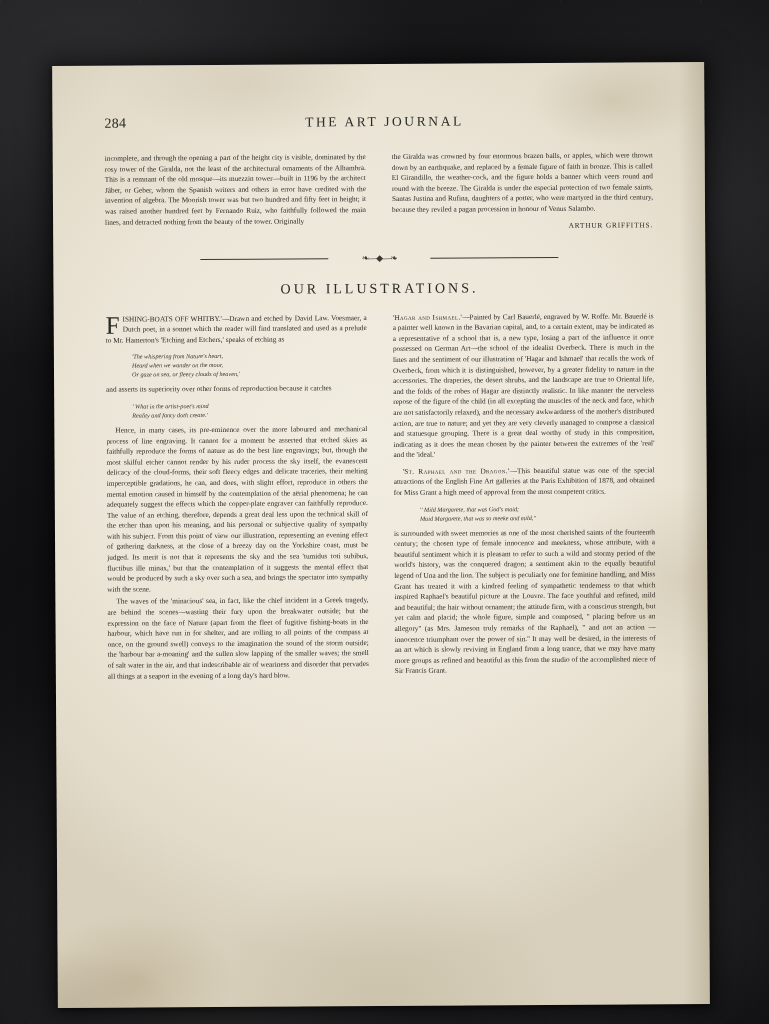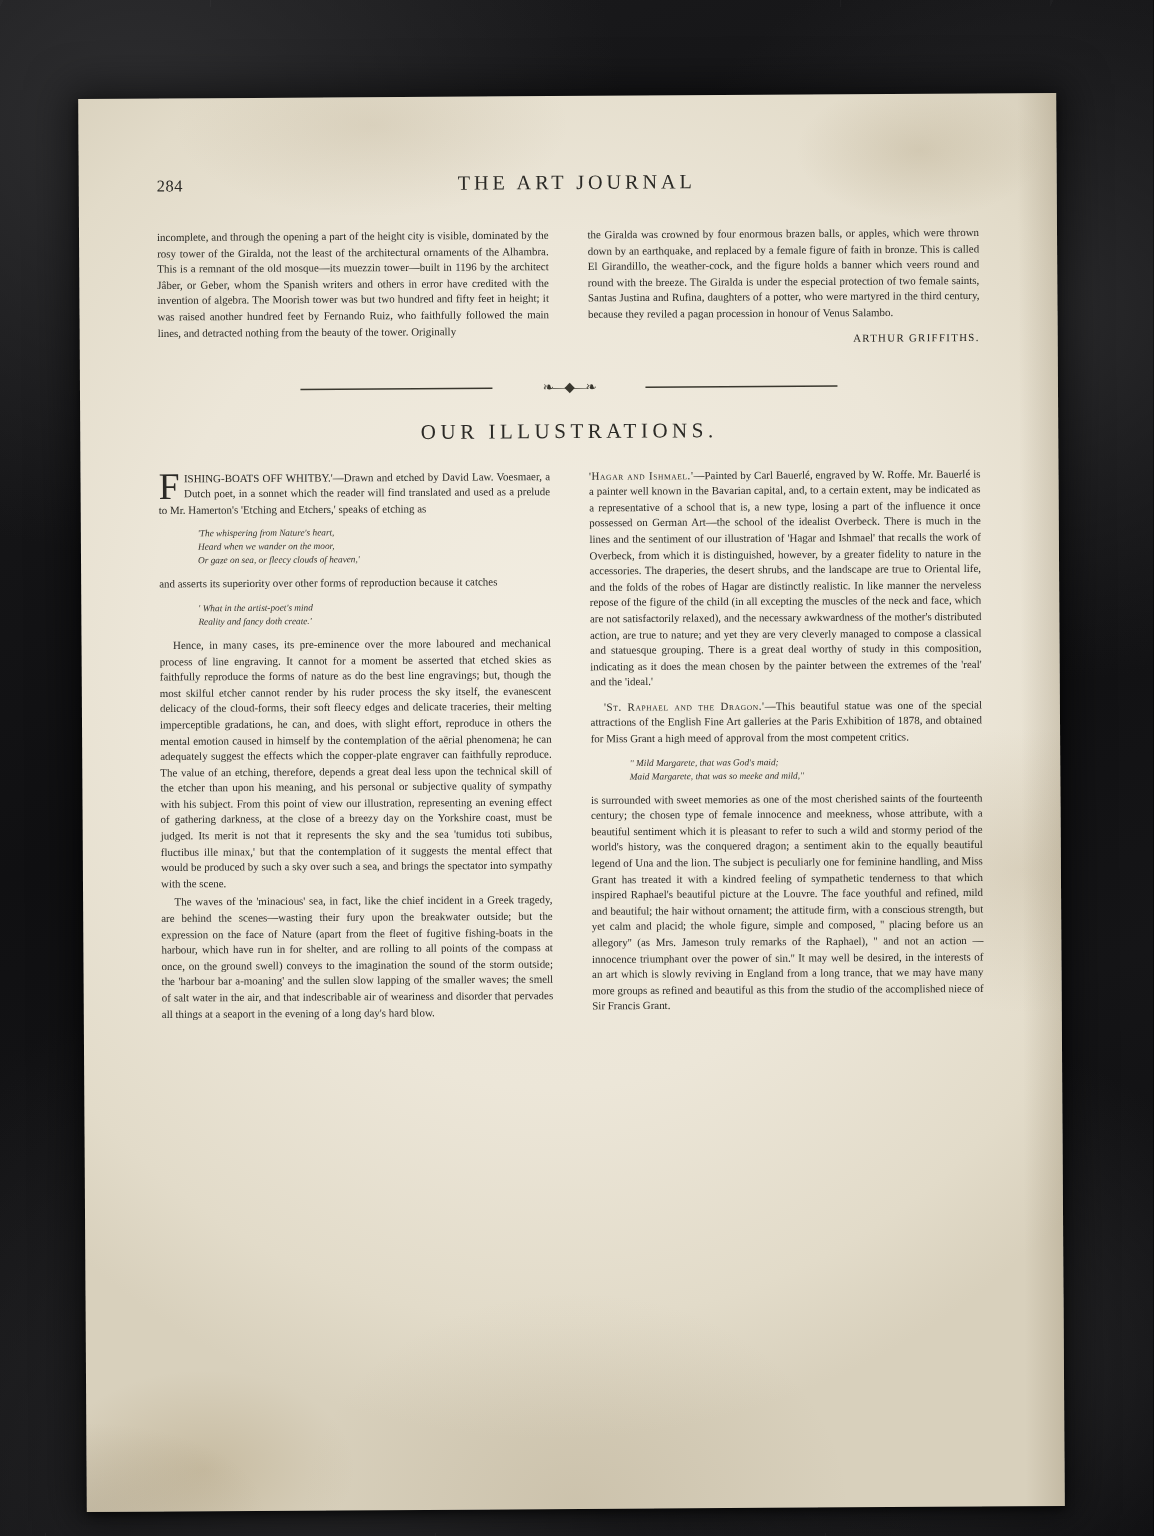--- a/index.html
+++ b/index.html
@@ -83,21 +83,21 @@
   }
 
   
   .running-head {
     display: flex;
     align-items: baseline;
     height: 18px;
     margin-bottom: 20px;
   }
   .folio {
-    font-size: 11px;
+    font-size: 14px;
     letter-spacing: .3px;
     color: #2b2a26;
     width: 60px;
     font-family: Liberation Serif, serif;
   }
   .head-title {
     flex: 1;
     text-align: center;
     font-size: 13.5px;
     letter-spacing: 2.6px;

